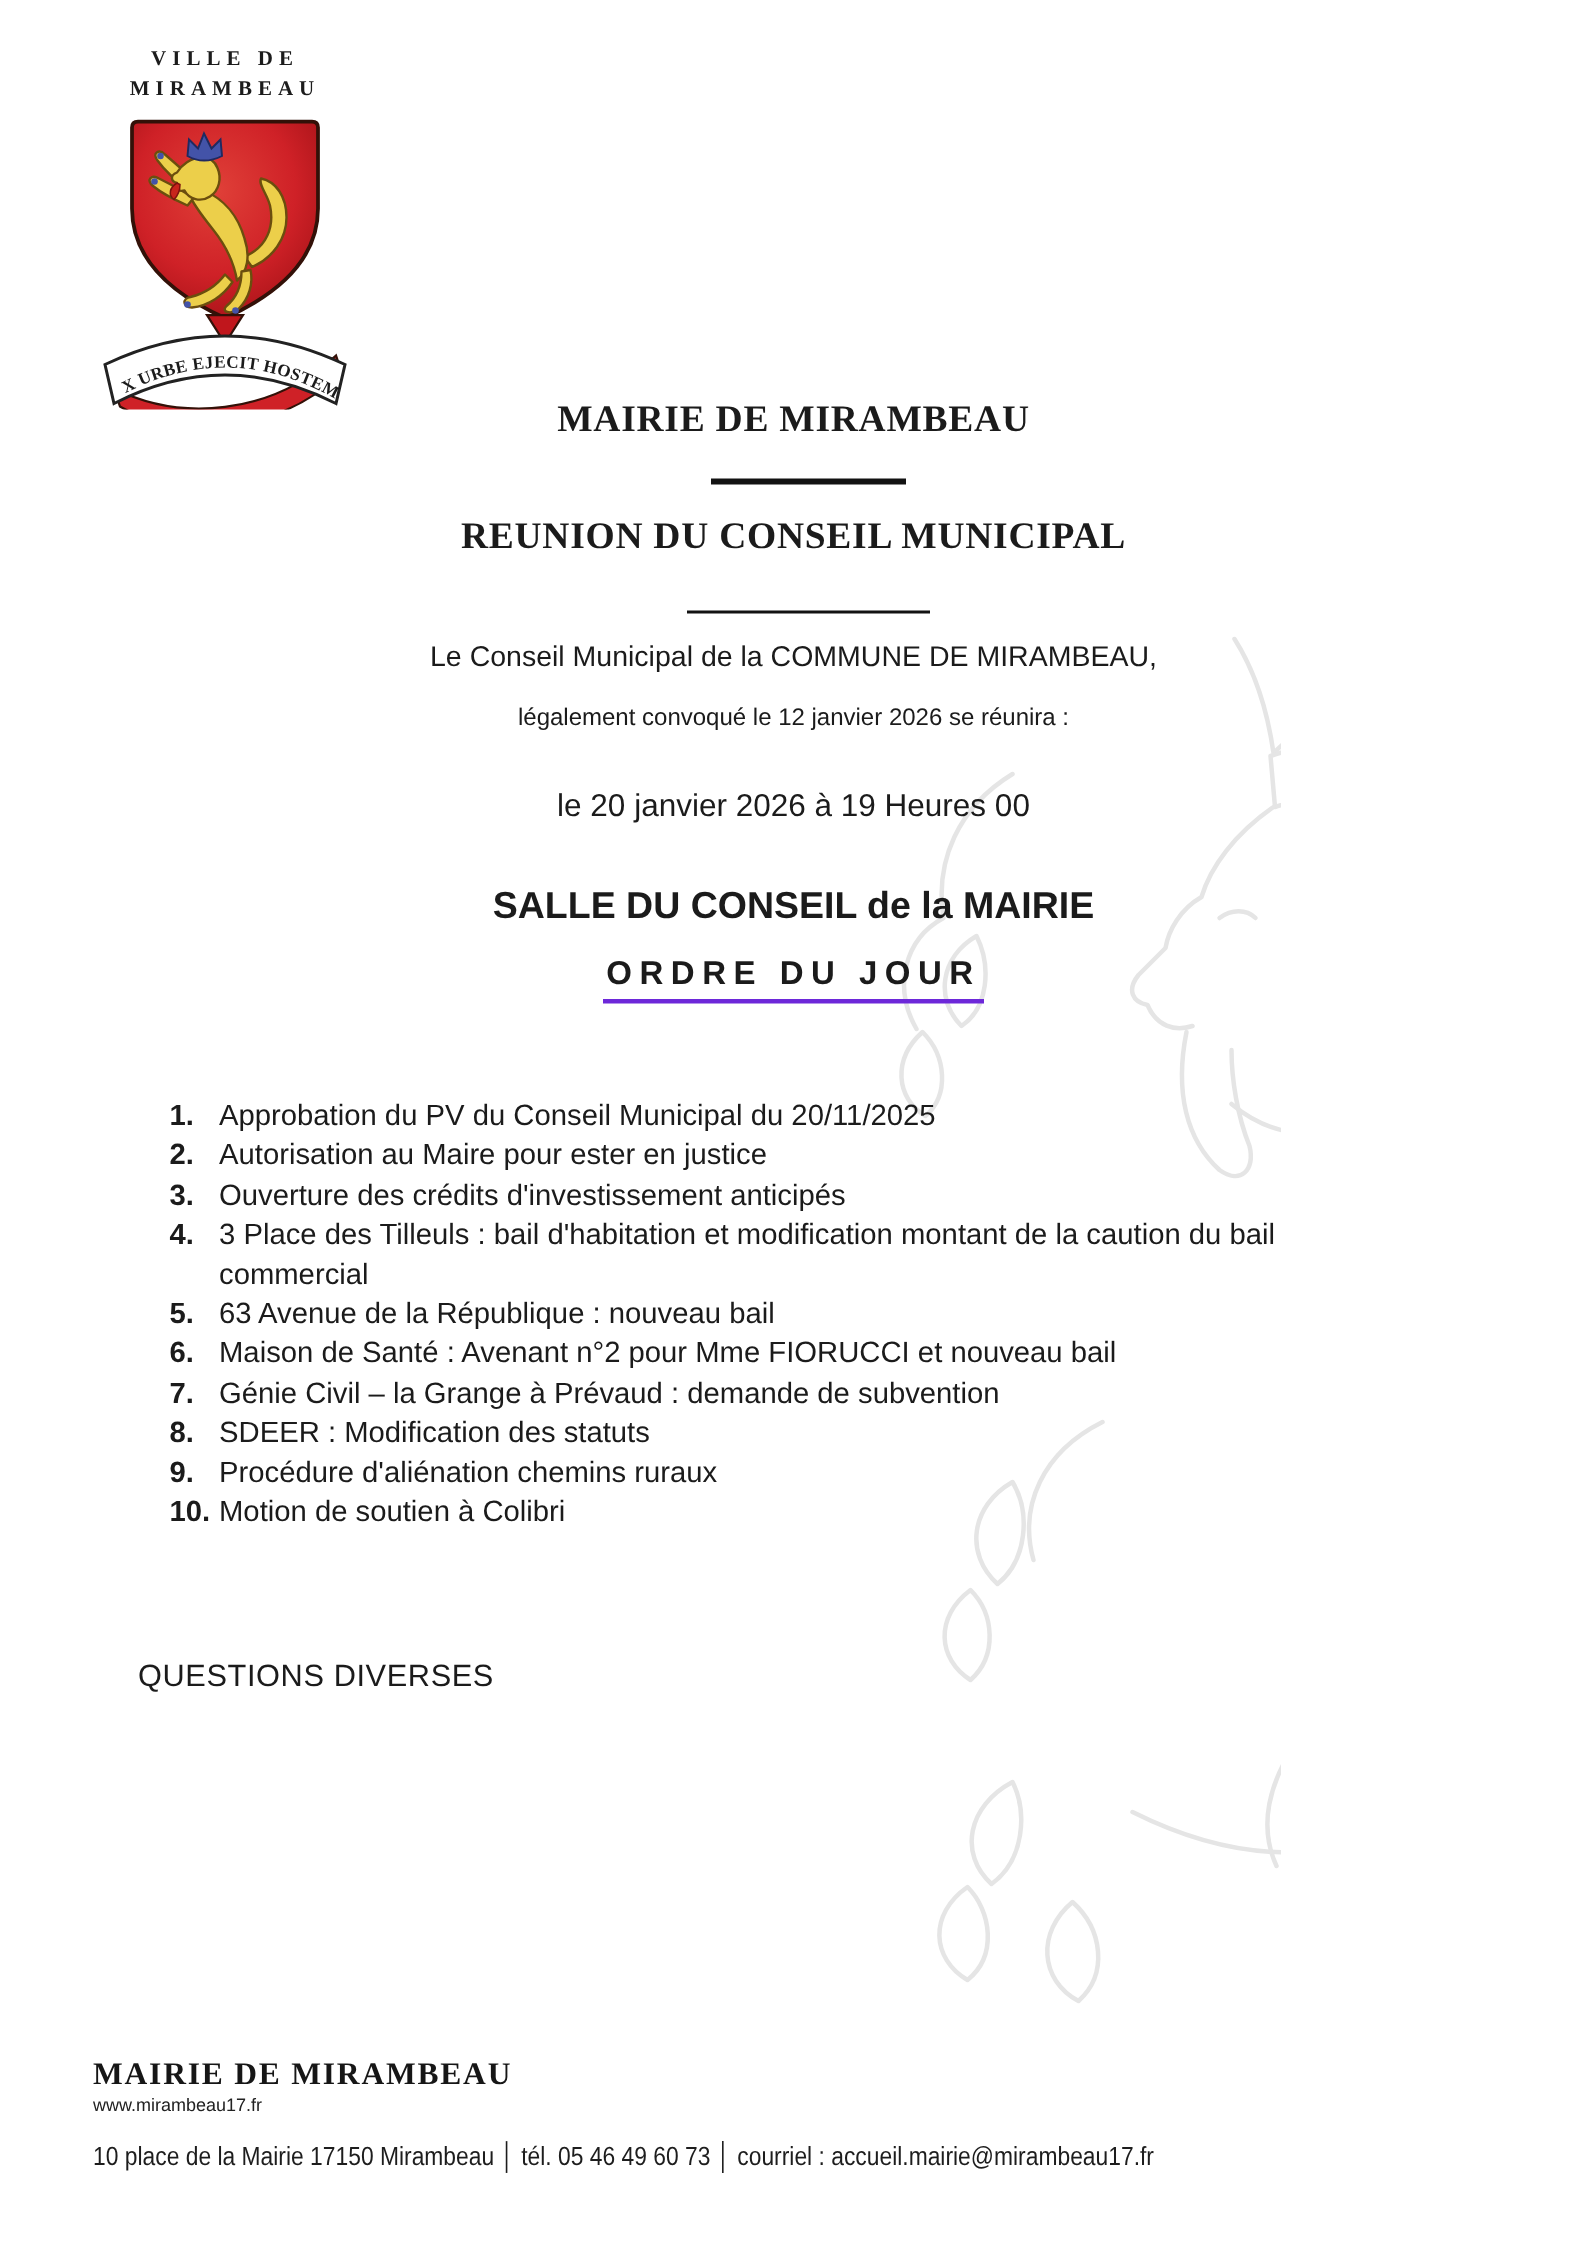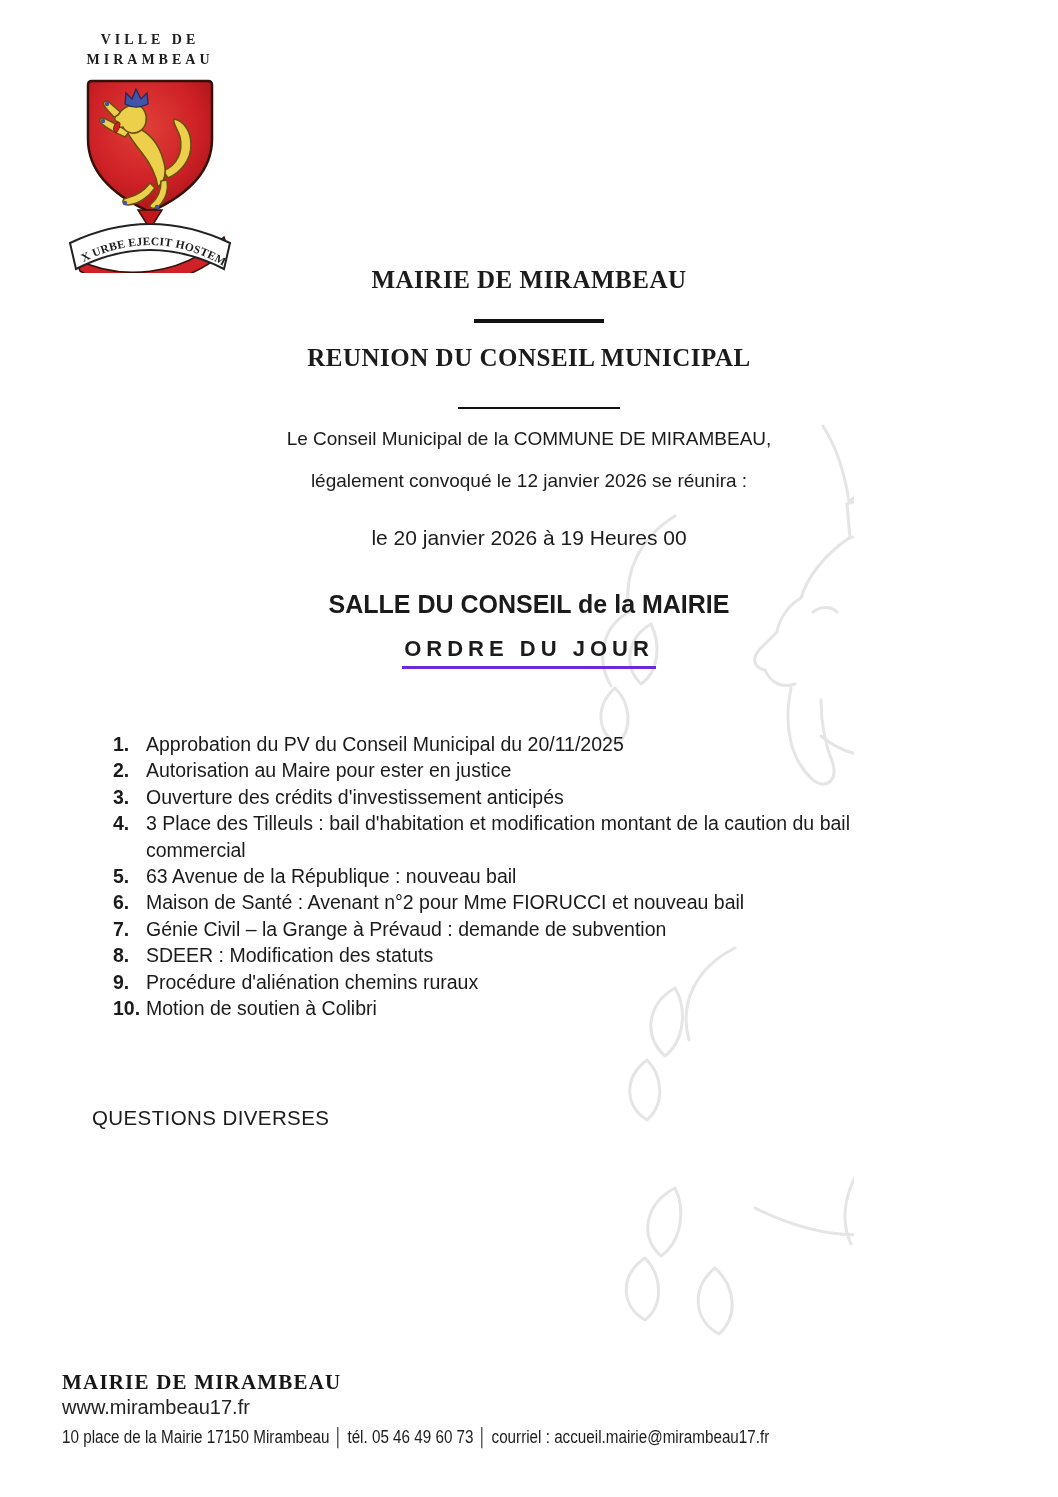--- a/index.html
+++ b/index.html
@@ -14,37 +14,37 @@
   .logo-name{font-family:"Liberation Serif",serif;font-weight:bold;font-size:14px;
     letter-spacing:4px;line-height:20px;color:#1c1c1c;}
   .coat{display:block;margin:7px auto 0;}
   
   .c{position:absolute;left:10px;width:1038px;text-align:center;}
   .doc-title{top:266px;font-family:"Liberation Serif",serif;font-weight:bold;font-size:25px;letter-spacing:.5px;}
   .divider-thick{position:absolute;top:319px;left:474px;width:130px;height:4px;background:#121212;}
   .doc-subtitle{top:344px;font-family:"Liberation Serif",serif;font-weight:bold;font-size:25px;letter-spacing:.5px;}
   .divider-thin{position:absolute;top:407px;left:458px;width:162px;height:2px;background:#121212;}
   .intro1{top:428px;font-size:19px;}
-  .intro2{top:470px;font-size:19px;}
+  .intro2{top:470px;font-size:16px;}
   .meet-dt{top:526px;font-size:21px;font-weight:normal;}
   .meet-loc{top:590px;font-size:25px;font-weight:bold;}
   .odj{top:636px;}
   .odj span{display:inline-block;font-size:22px;font-weight:bold;letter-spacing:5px;
     border-bottom:3px solid #6d28d9;padding:0 2px 4px 2px;}
   
   .agenda{position:absolute;top:731px;left:113px;width:812px;margin:0;padding:0;list-style:none;
     font-size:19.5px;line-height:26.4px;}
   .agenda li{display:flex;align-items:flex-start;}
   .agenda .num{font-weight:bold;flex:0 0 33px;white-space:nowrap;}
   .agenda .txt{flex:1 1 auto;}
   
   .questions{position:absolute;top:1106px;left:92px;font-size:20.5px;letter-spacing:.4px;}
   .footer-org{position:absolute;top:1370px;left:62px;font-family:"Liberation Serif",serif;
     font-weight:bold;font-size:21px;letter-spacing:1.2px;color:#161616;}
-  .footer-web{position:absolute;top:1396px;left:62px;font-size:20px;color:#222;}
+  .footer-web{position:absolute;top:1396px;left:62px;font-size:12px;color:#222;}
   .footer-addr{position:absolute;top:1427px;left:62px;font-size:17.5px;color:#1d1d1d;
     transform:scaleX(.87);transform-origin:left center;white-space:nowrap;}
 </style>
 </head>
 <body>
 
 <div class="page">
 
   <svg class="watermark" viewBox="0 0 502 980" aria-hidden="true">
     <g stroke="#e5e5e5" stroke-width="3" fill="none" stroke-linecap="round" stroke-linejoin="round">

